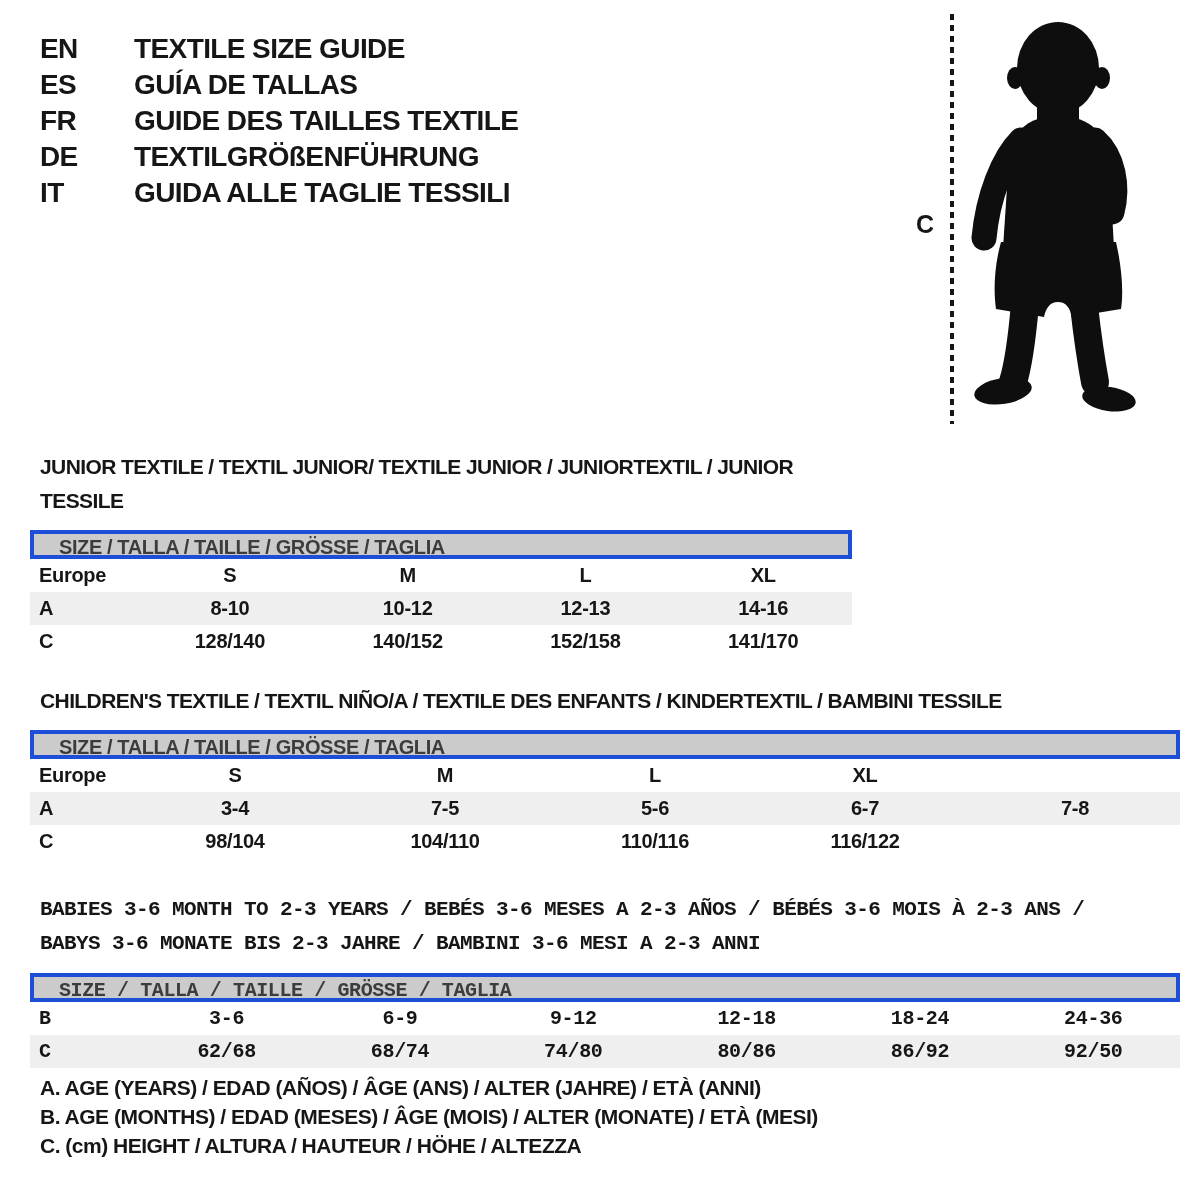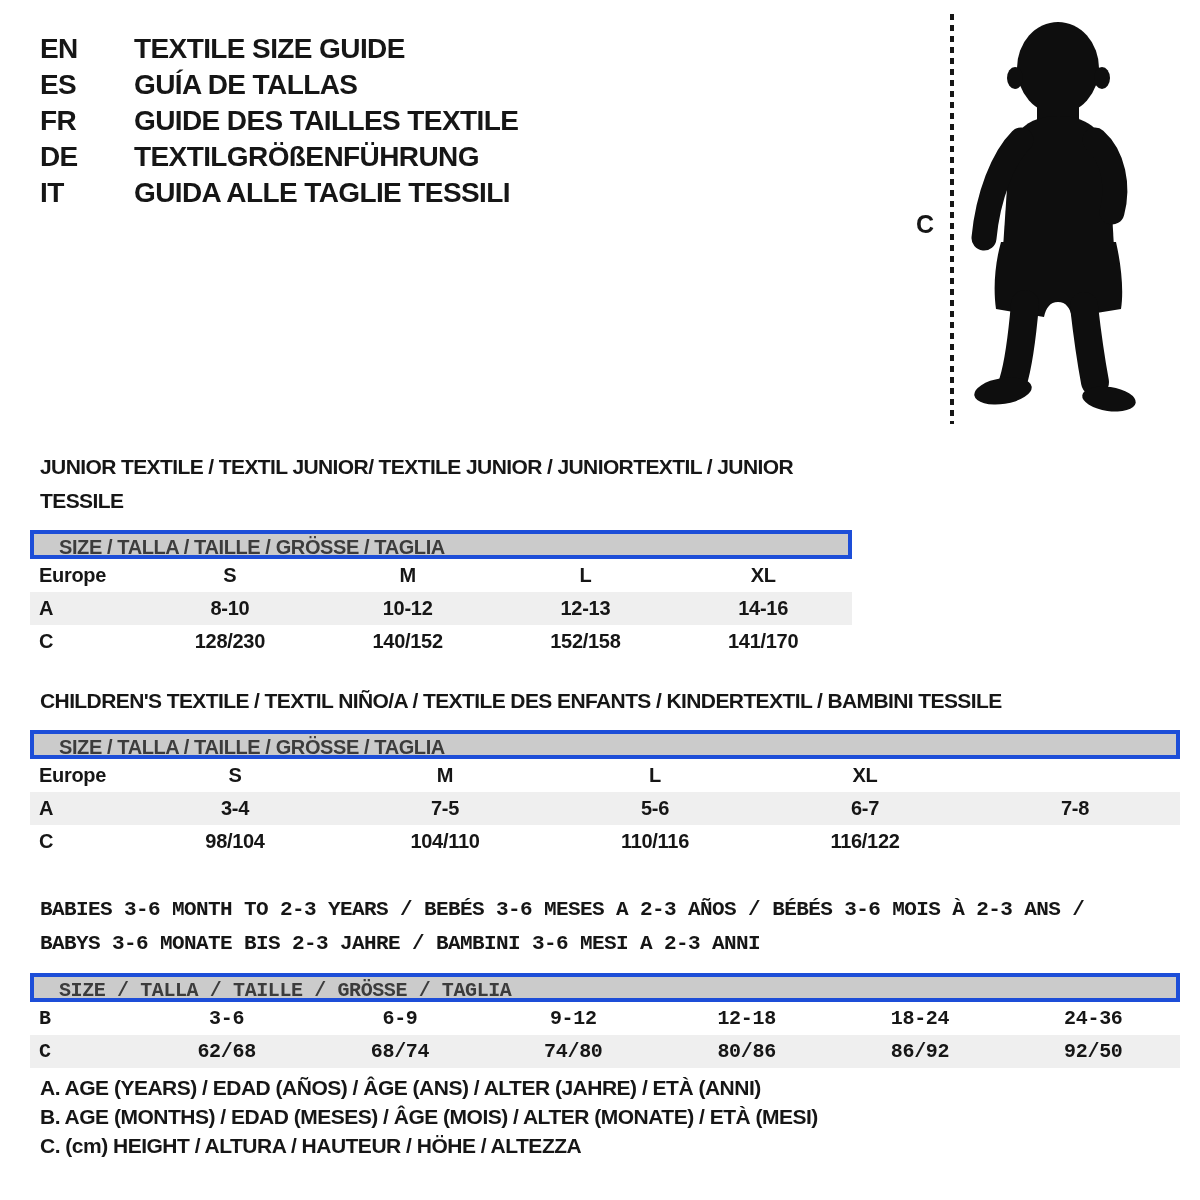--- a/index.html
+++ b/index.html
@@ -116,21 +116,21 @@
         </div>
         <div class="trow shaded">
           <span class="lbl">A</span>
           <span class="val">8-10</span>
           <span class="val">10-12</span>
           <span class="val">12-13</span>
           <span class="val">14-16</span>
         </div>
         <div class="trow">
           <span class="lbl">C</span>
-          <span class="val">128/230</span>
+          <span class="val">128/140</span>
           <span class="val">140/152</span>
           <span class="val">152/158</span>
           <span class="val">141/170</span>
         </div>
       </div>
   </section>
 
   <section class="size-section" data-sec="1">
     <h2 class="sec-title">
         <div>CHILDREN'S TEXTILE / TEXTIL NIÑO/A / TEXTILE DES ENFANTS / KINDERTEXTIL / BAMBINI TESSILE</div>

